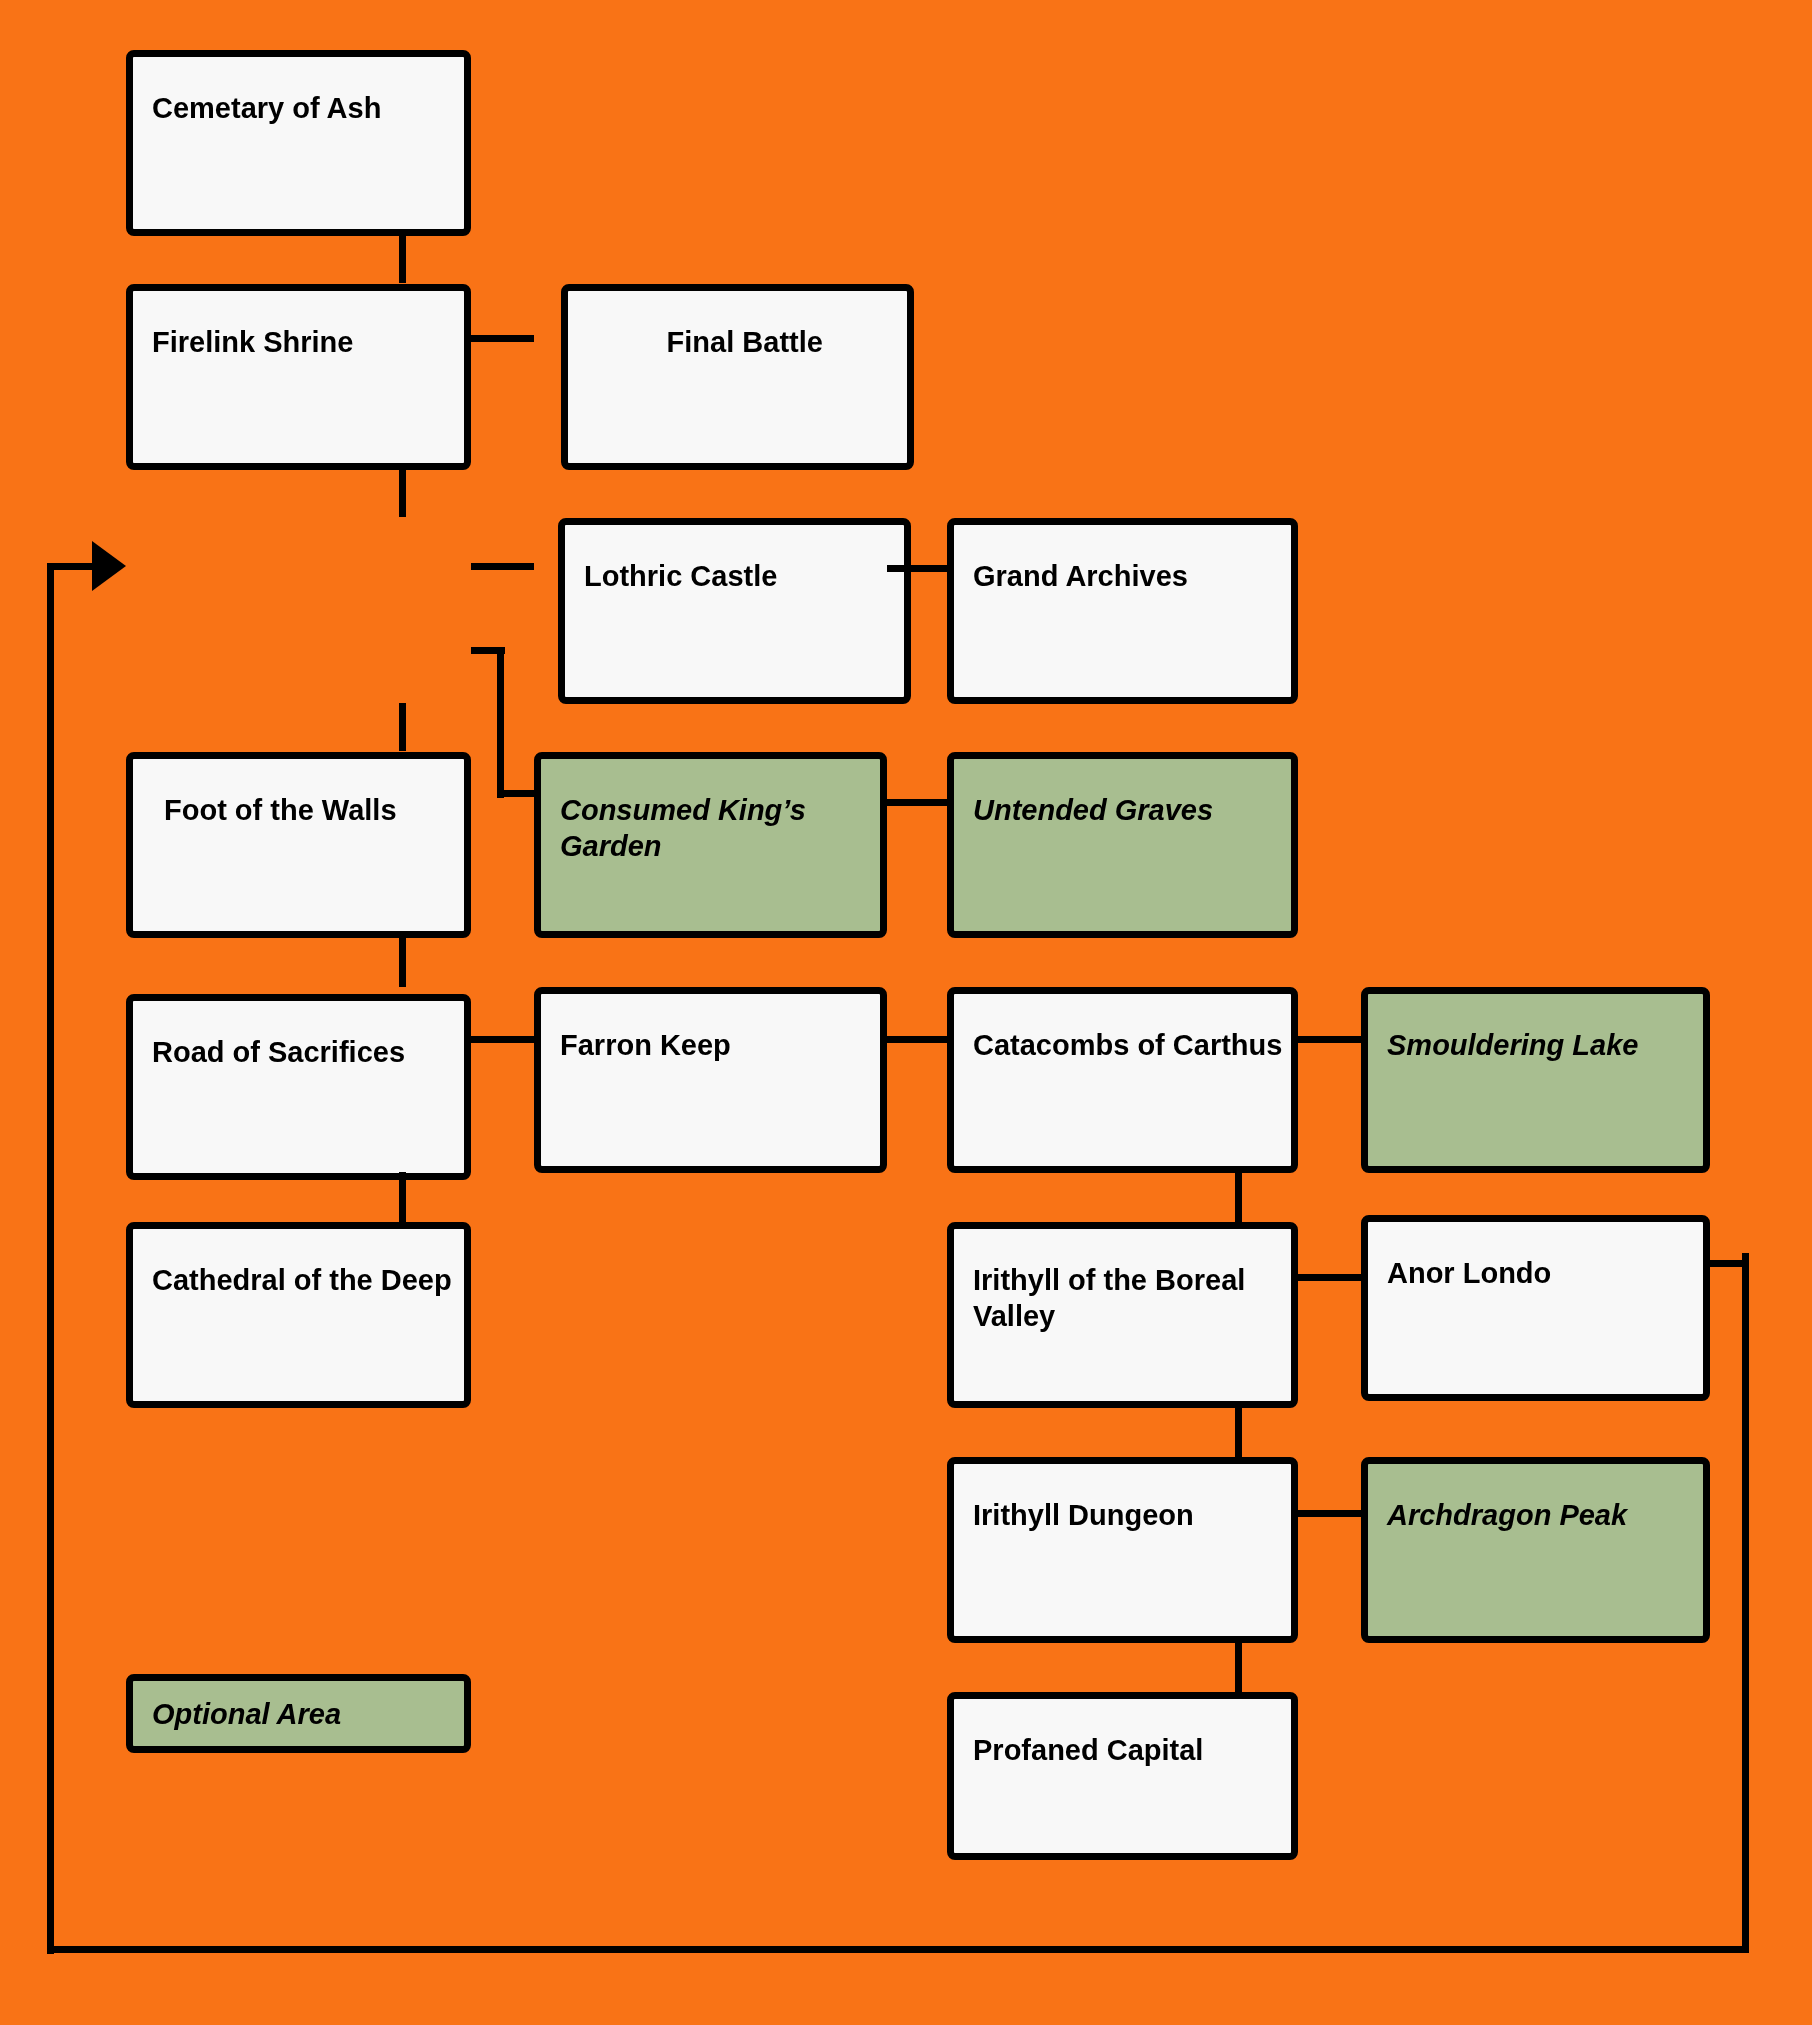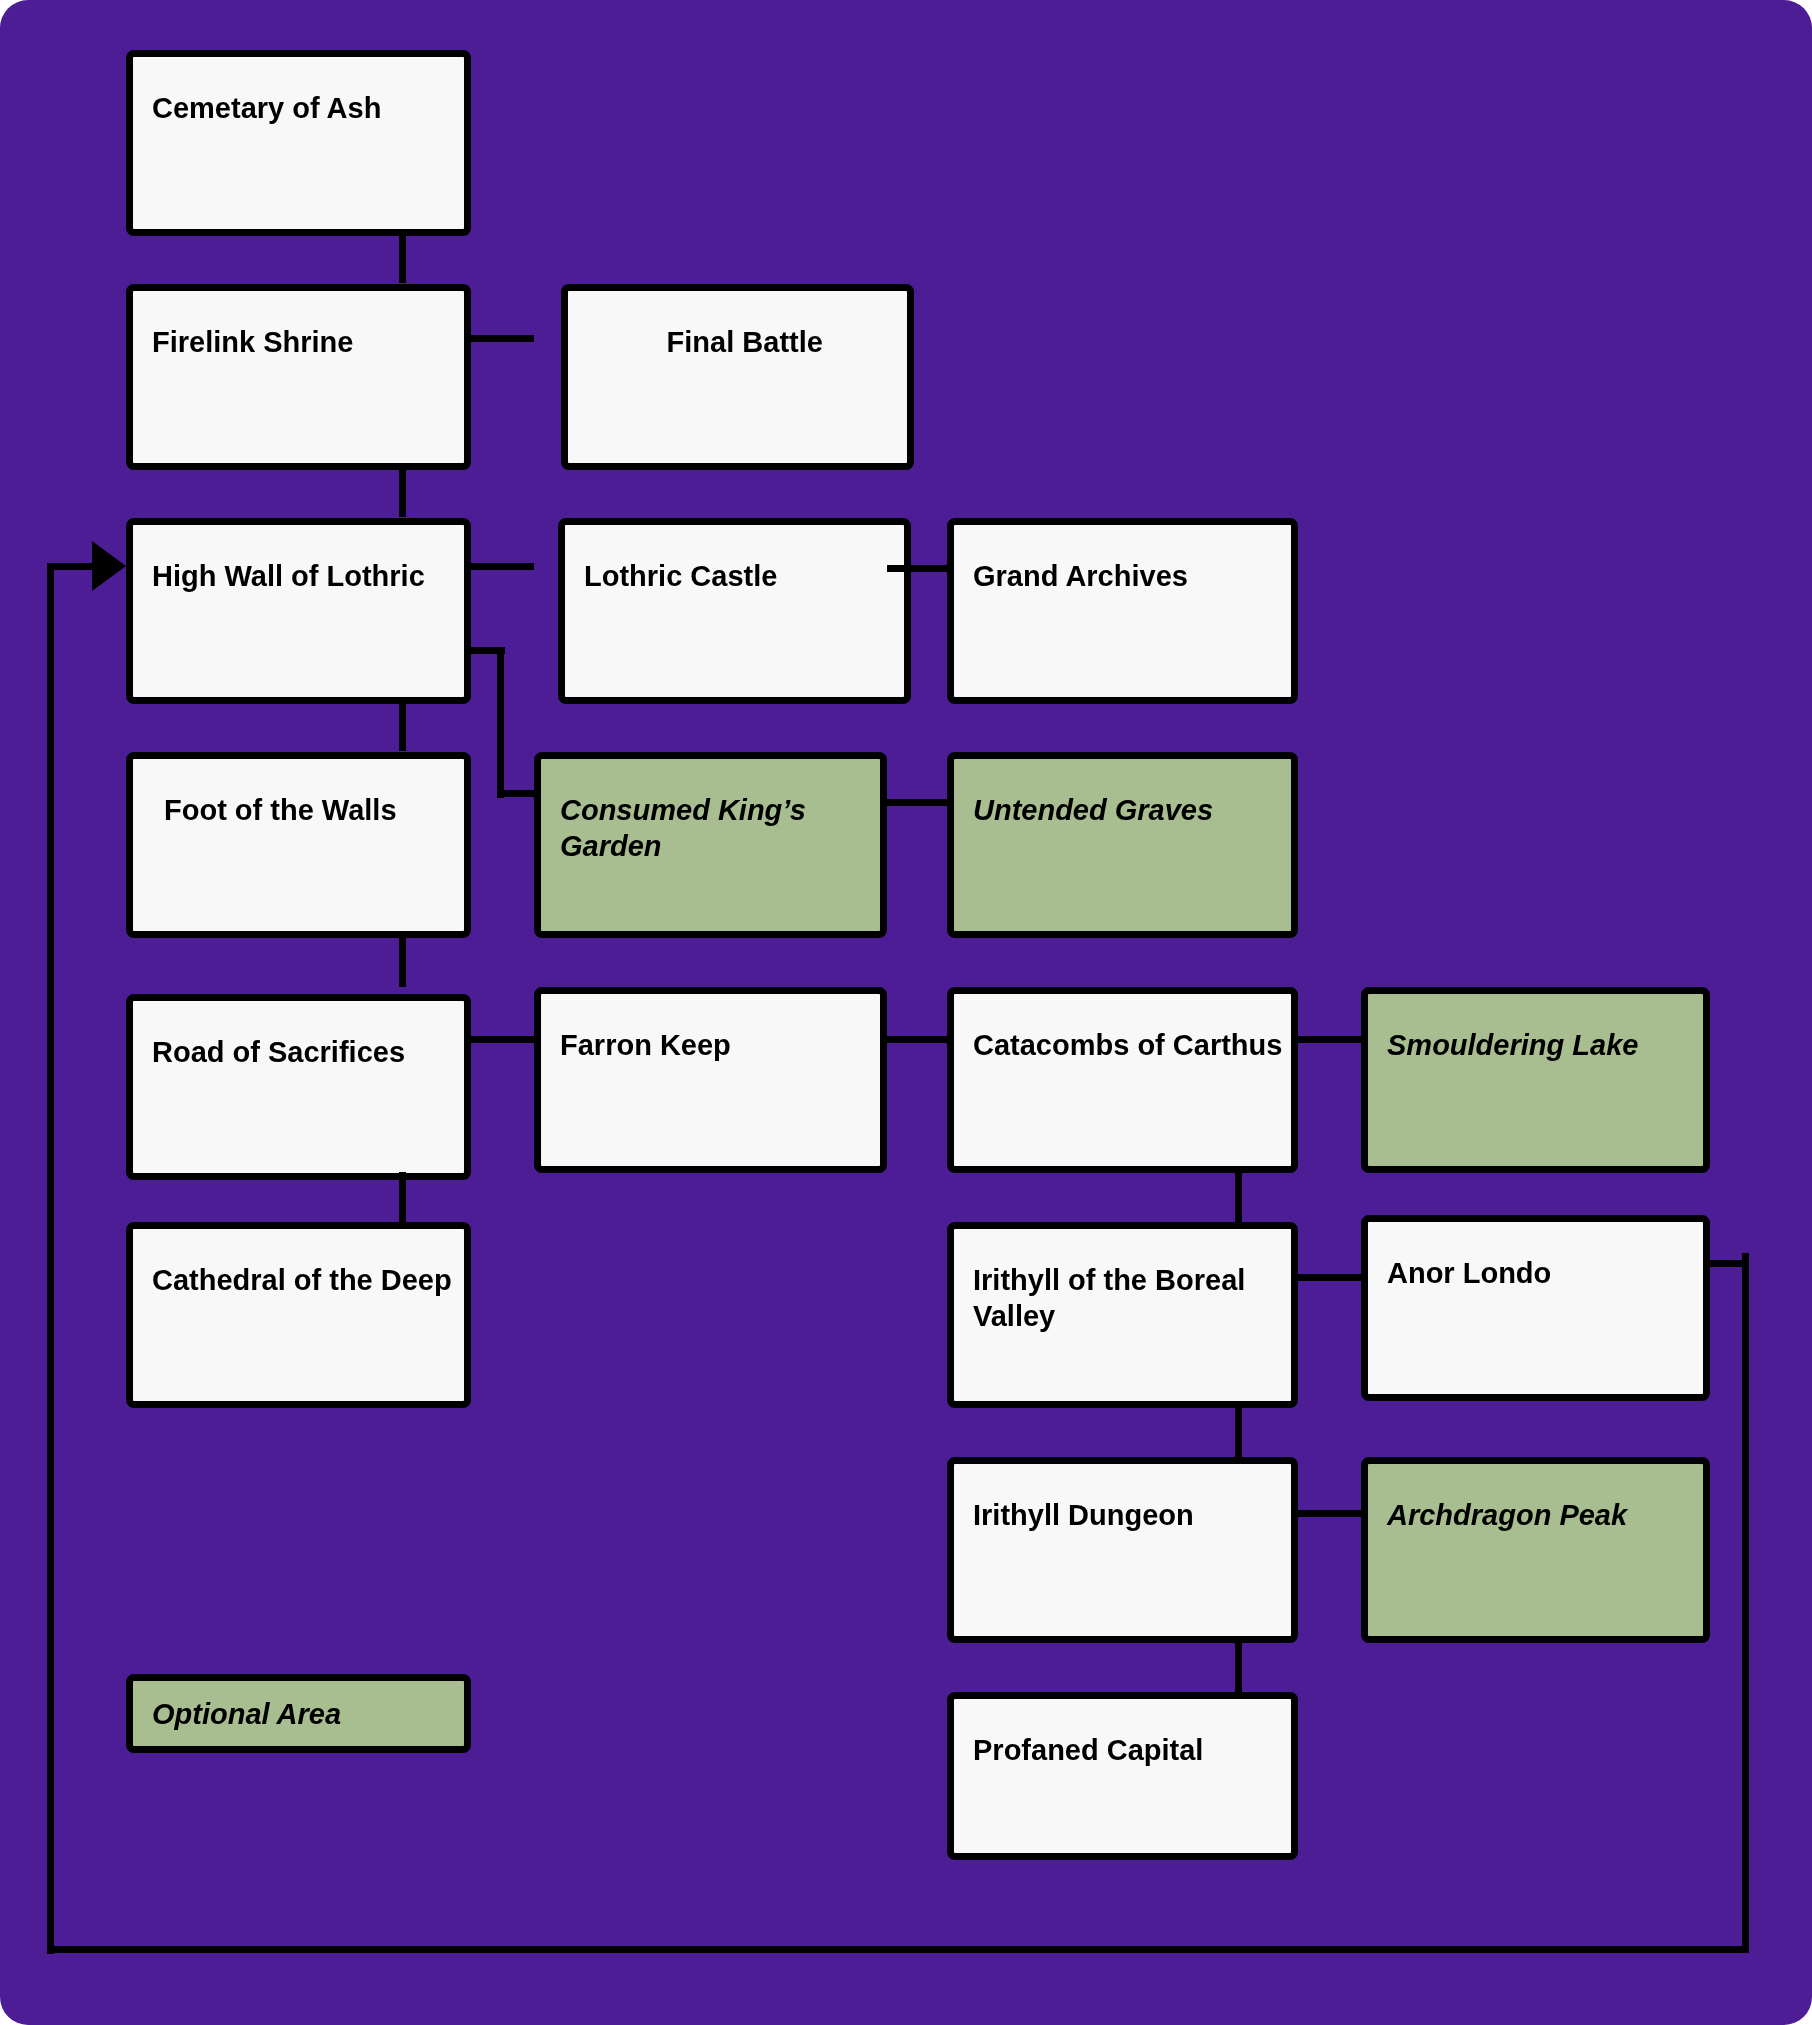--- a/index.html
+++ b/index.html
@@ -1,17 +1,17 @@
 <!DOCTYPE html>
 <html style="font-size:9px"><head>
 <meta charset="utf-8">
 <style>
   html,body{margin:0;padding:0;background:#ffffff;}
-  #canvas{position:relative;width:1812px;height:2025px;background:#4c1d95;overflow:hidden;
-          font-family:"Liberation Sans", sans-serif;border-radius:28px;}
+  #canvas{position:relative;width:1812px;height:2025px;background:#f97316;overflow:hidden;
+          font-family:"Liberation Sans", sans-serif;}
   .node{position:absolute;box-sizing:border-box;background:#f8f8f8;border:7.3px solid #000;
         border-radius:7.9px;padding:33px 4.5px 0 19px;color:#000;
         font-weight:bold;font-size:29px;line-height:36px;letter-spacing:0;}
   .node.green{background:#a8be90;font-style:italic;}
   .node.legend-box{display:flex;align-items:center;padding:0 4.5px 0 19px;}
   .edge{position:absolute;background:#000;}
   .arrowhead{position:absolute;width:0;height:0;left:92px;top:541px;
              border-left:34px solid #000;border-top:25px solid transparent;border-bottom:25px solid transparent;}
 
   
@@ -64,21 +64,20 @@
   .e-arrow-line{left:47px;top:563px;width:48px;height:7.3px;}
 </style>
 </head>
 <body>
 
 <div id="canvas">
 
   <div class="node n-cemetary"><span class="lbl">Cemetary of Ash</span></div>
   <div class="node n-firelink"><span class="lbl">Firelink Shrine</span></div>
   <div class="node n-final-battle"><span class="lbl">Final Battle</span></div>
-  <div class="node n-high-wall"><span class="lbl">High Wall of Lothric</span></div>
   <div class="node n-lothric"><span class="lbl">Lothric Castle</span></div>
   <div class="node n-grand-archives"><span class="lbl">Grand Archives</span></div>
   <div class="node n-foot"><span class="lbl">Foot of the Walls</span></div>
   <div class="node green n-ckg"><span class="lbl">Consumed King’s Garden</span></div>
   <div class="node green n-untended"><span class="lbl">Untended Graves</span></div>
   <div class="node n-road"><span class="lbl">Road of Sacrifices</span></div>
   <div class="node n-farron"><span class="lbl">Farron Keep</span></div>
   <div class="node n-catacombs"><span class="lbl">Catacombs of Carthus</span></div>
   <div class="node green n-smouldering"><span class="lbl">Smouldering Lake</span></div>
   <div class="node n-cathedral"><span class="lbl">Cathedral of the Deep</span></div>

